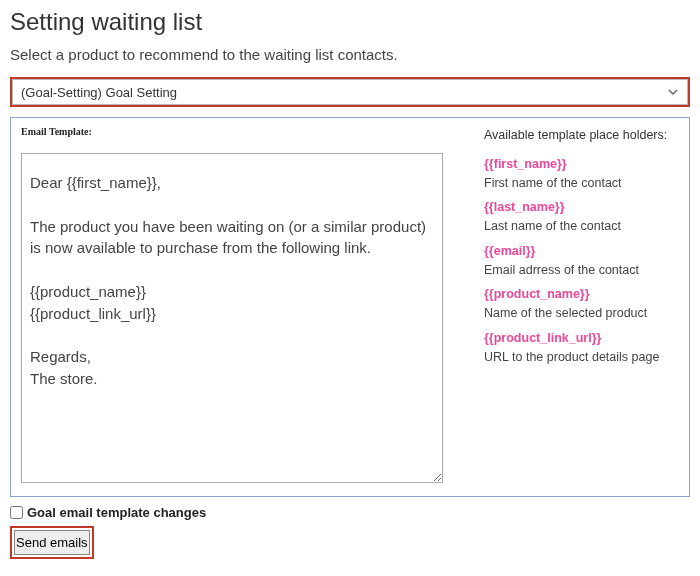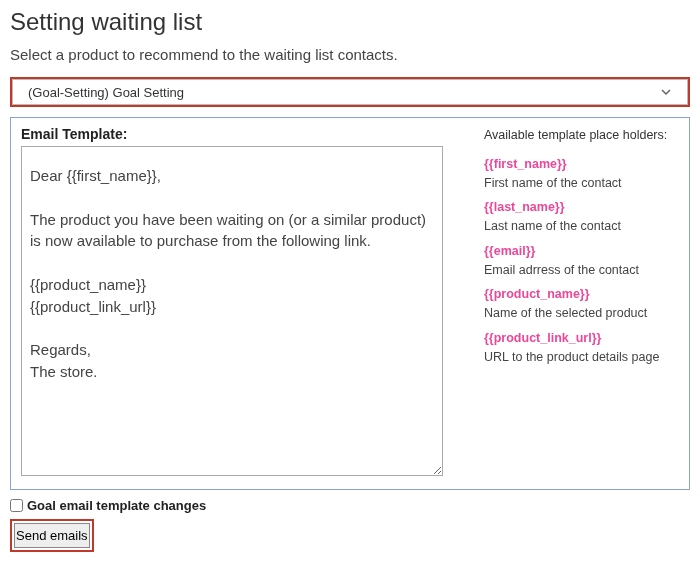--- a/index.html
+++ b/index.html
@@ -27,21 +27,21 @@
     border: 2px solid #c0392b;
     padding: 0;
     margin-bottom: 10px;
   }
   .select-inner {
     border: 1px solid #bbb;
     background: #fff;
     display: flex;
     align-items: center;
     justify-content: space-between;
-    padding: 4px 15px;
+    padding: 4px 8px;
     height: 26px;
   }
   .select-value {
     font-size: 13px;
     color: #333;
   }
   .chevron {
     width: 12px;
     height: 12px;
     display: inline-block;
@@ -59,24 +59,25 @@
   .right-col {
     width: 195px;
     flex: 0 0 auto;
     font-size: 12.5px;
     line-height: 1.5;
     color: #444;
     margin-left: 23px;
   }
   .label {
     font-weight: bold;
-    font-size: 14px;
+    font-size: 10px;
     color: #222;
-    margin-bottom: 4px;
+    margin-bottom: 16px;
     display: block;
+    font-family: Liberation Serif, serif;
   }
   textarea {
     width: 100%;
     height: 330px;
     padding: 18px 8px;
     font-family: Arial, Helvetica, sans-serif;
     font-size: 15px;
     color: #444;
     border: 1px solid #aaa;
     resize: both;

